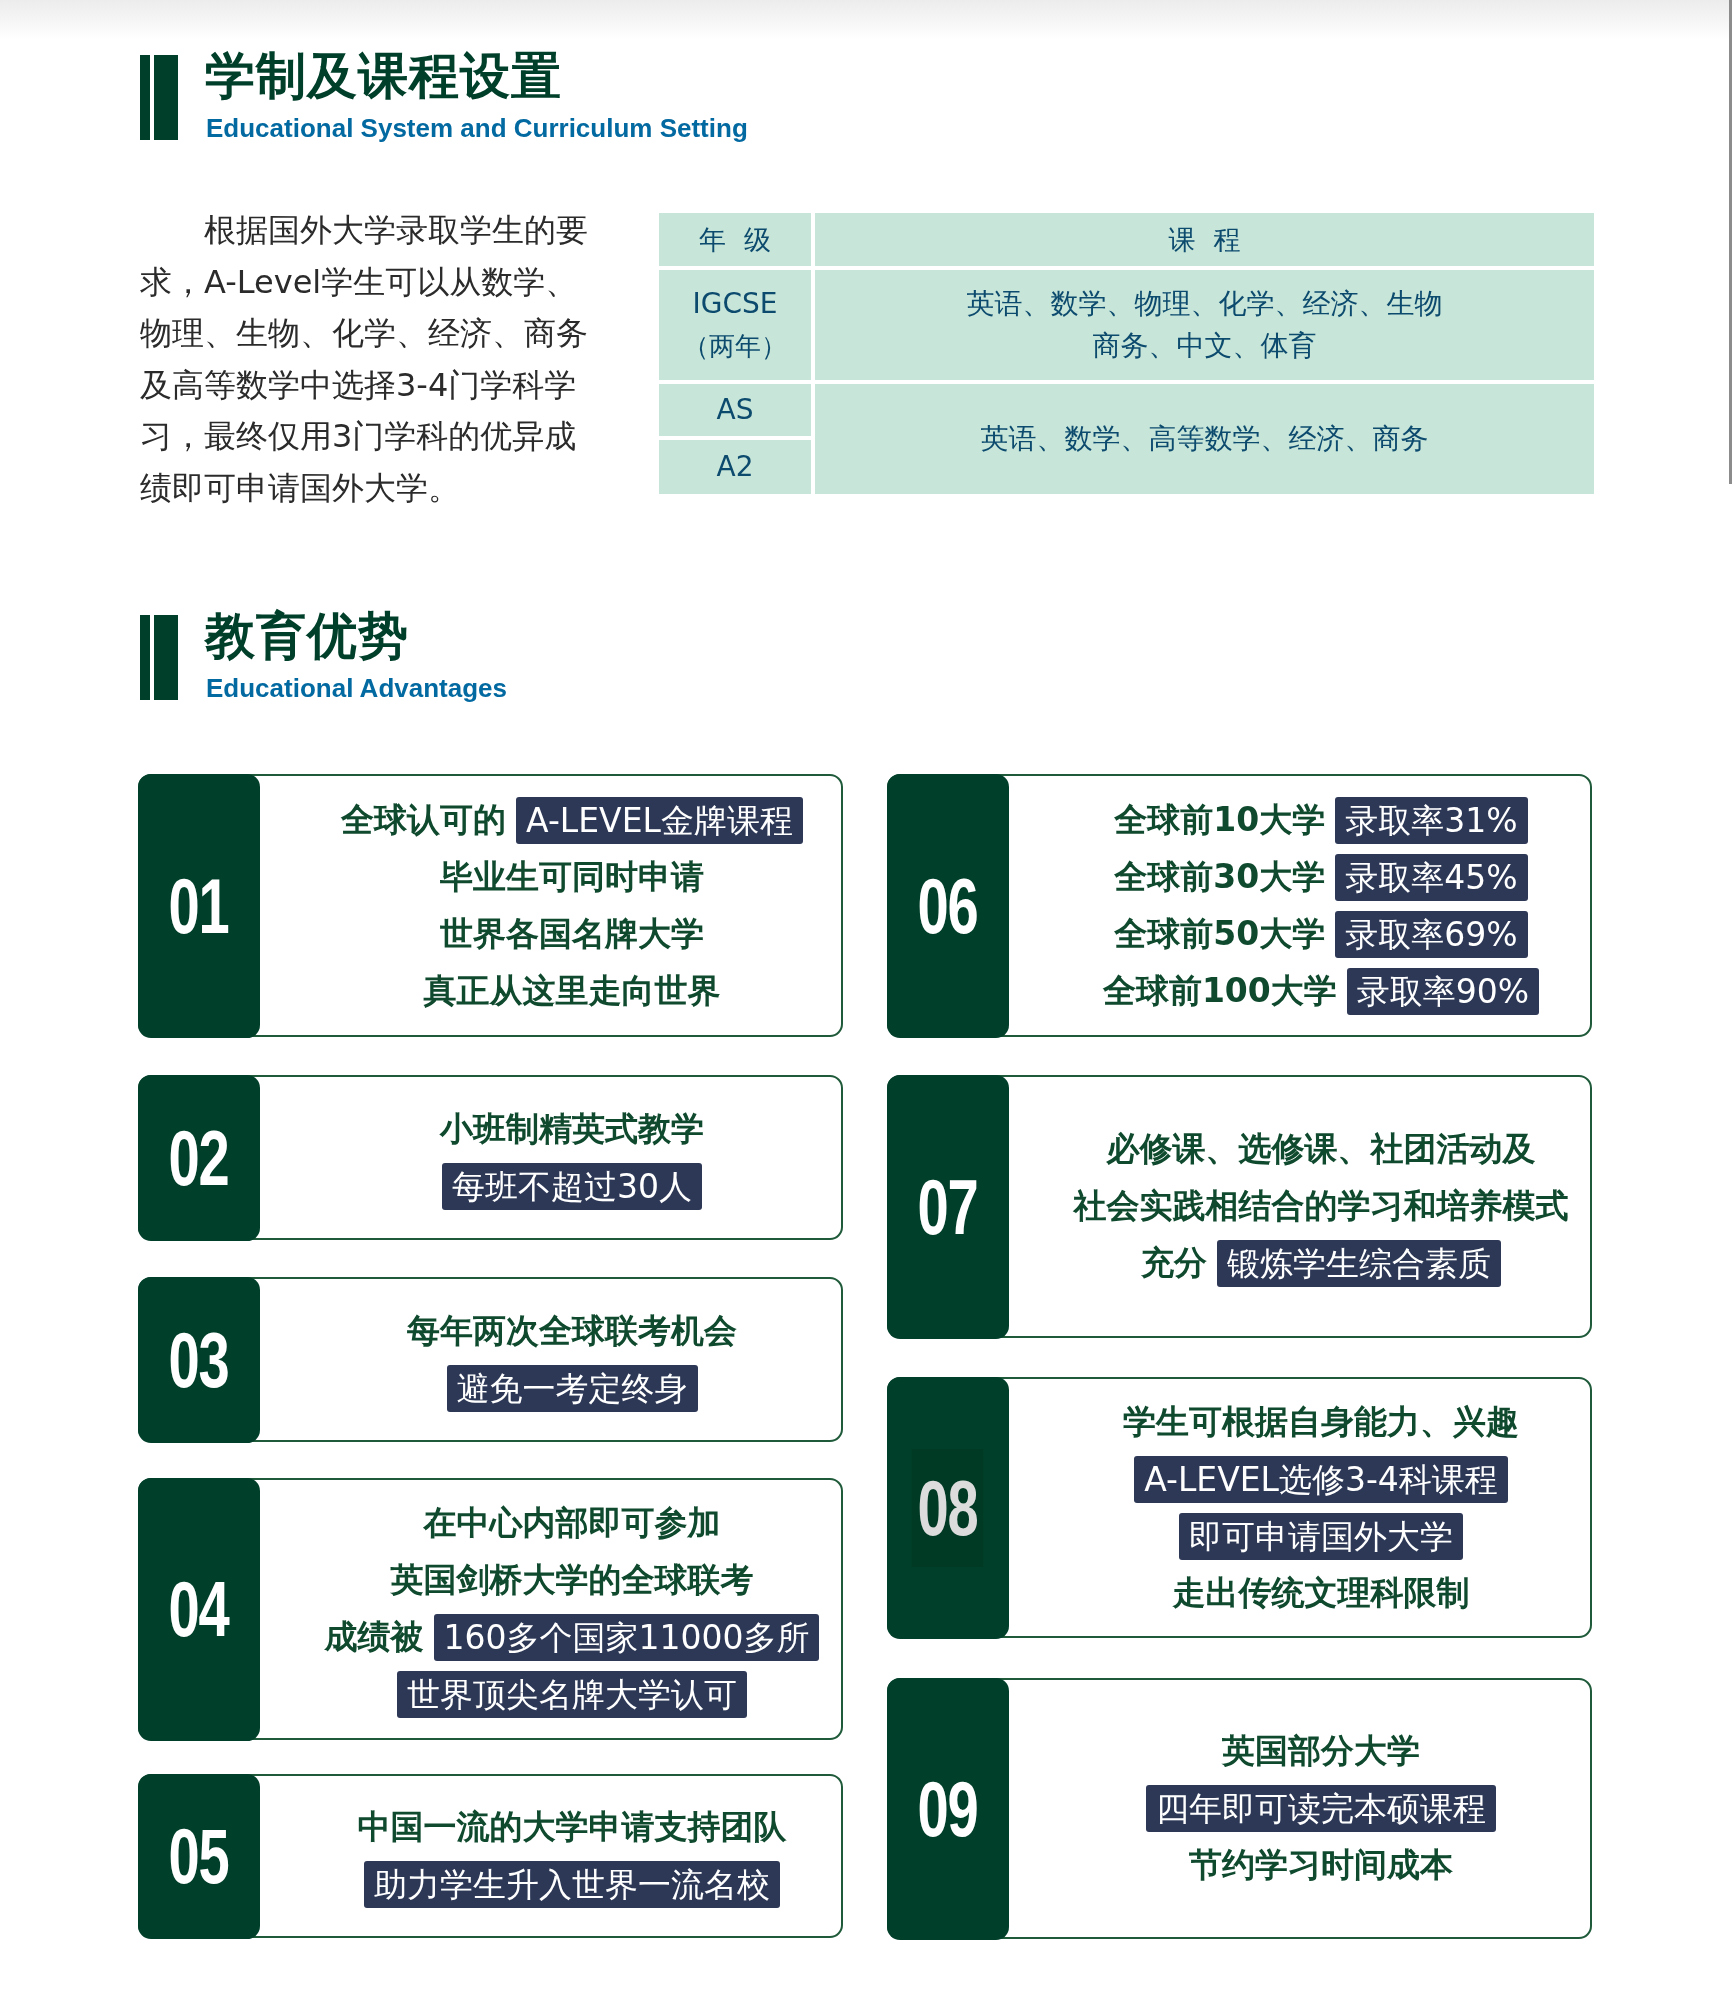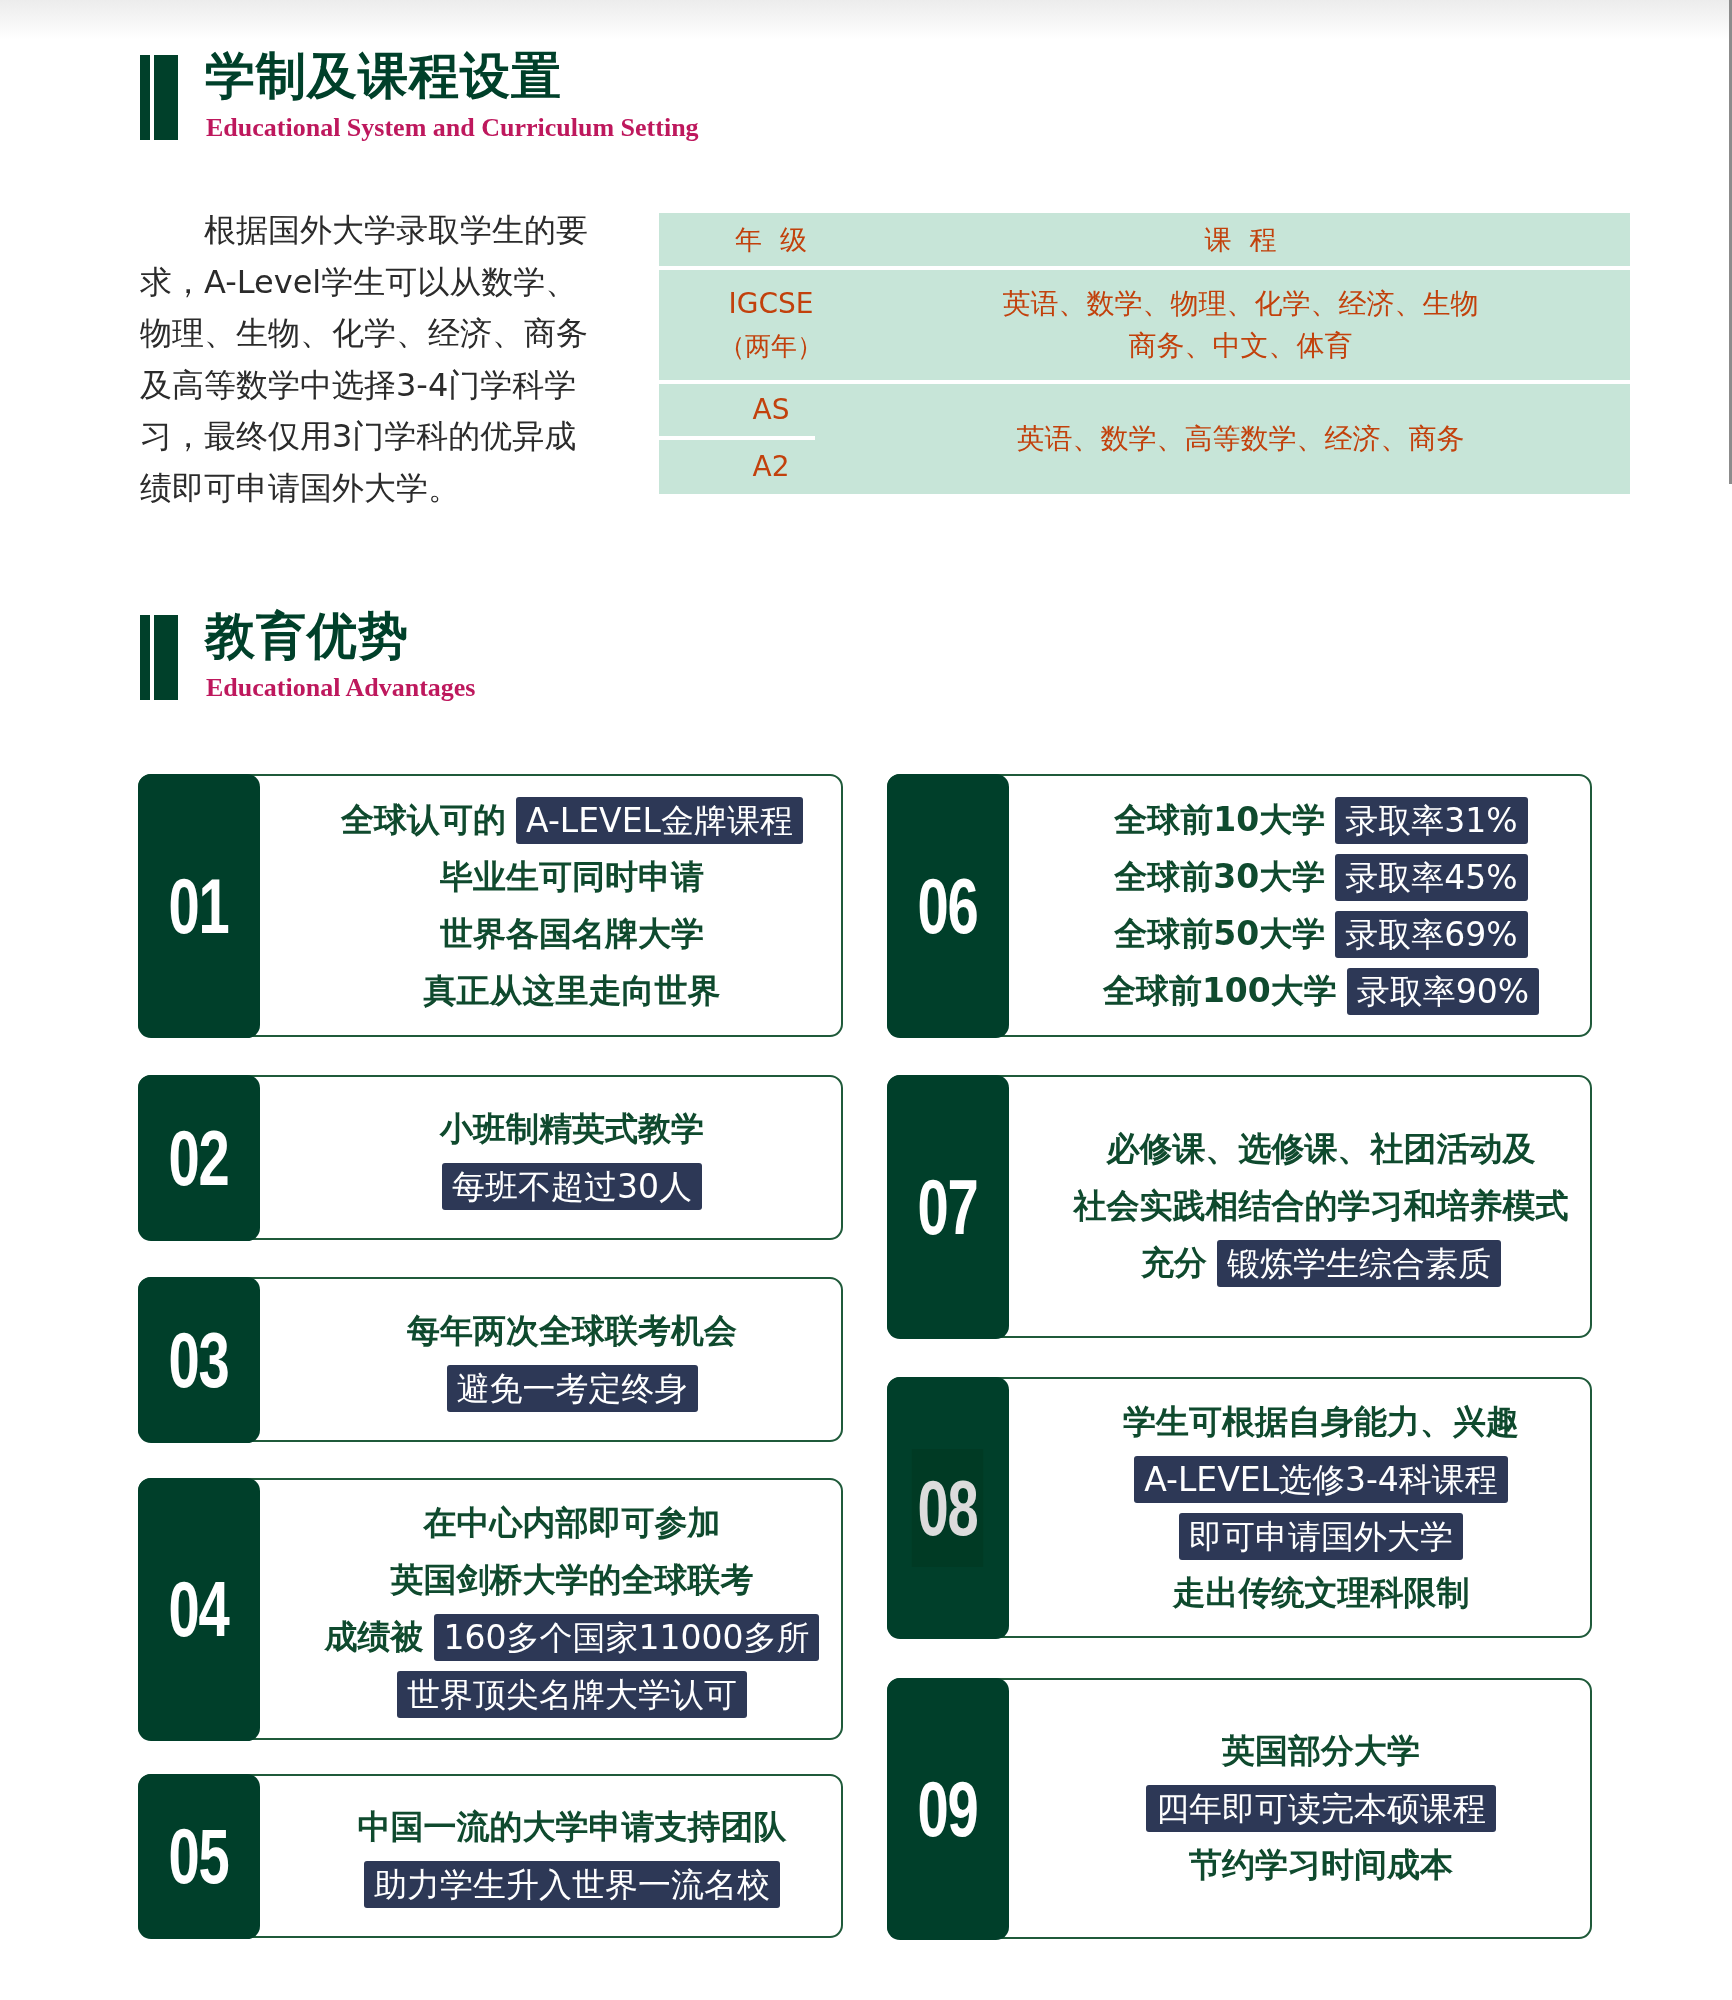--- a/index.html
+++ b/index.html
@@ -21,38 +21,37 @@
   .bar-thin { position: absolute; left: 0; width: 10px; background: #00402a; }
   .bar-thick { position: absolute; left: 14px; width: 24px; background: #00402a; }
   .sec-title {
     position: absolute; left: 65px; white-space: nowrap;
     color: #00402a; font-weight: bold; font-size: 50px; line-height: 1;
     letter-spacing: 1px;
     font-family: "DejaVu Sans", sans-serif;
   }
   .sec-sub {
     position: absolute; left: 66px; white-space: nowrap;
-    color: #be185d; font-weight: bold; font-size: 26px; line-height: 1;
-    font-family: Liberation Serif, serif;
+    color: #0369a1; font-weight: bold; font-size: 26px; line-height: 1;
+    font-family: Liberation Sans, sans-serif;
   }
   
   .intro {
     position: absolute; left: 140px; top: 205px; width: 490px;
     font-size: 32px; line-height: 51.5px; color: #2b2b2b;
     font-family: "DejaVu Sans", sans-serif;
   }
   .intro .line { display: block; white-space: nowrap; height: 51.5px; }
   
   .ctable { position: absolute; left: 659px; top: 213px; width: 935px; height: 281px; }
   .cell {
-    position: absolute; background: #c7e5d8; color: #c2410c;
+    position: absolute; background: #c7e5d8; color: #0c4a6e;
     display: flex; flex-direction: column; align-items: center; justify-content: center;
     font-size: 28px; line-height: 42px; text-align: center;
     font-family: "DejaVu Sans", sans-serif;
-    padding-left: 36px;
   }
   .cell .hd { letter-spacing: 18px; margin-left: 18px; font-size: 27px; }
   
   .card {
     position: absolute; box-sizing: border-box;
     border: 2.5px solid #1f5a3a; border-radius: 13px; background: #fff;
   }
   .num-panel {
     position: absolute; left: -2.5px; top: -2.5px; bottom: -2.5px; width: 122px;
     background: #003f2a; border-radius: 13px;

